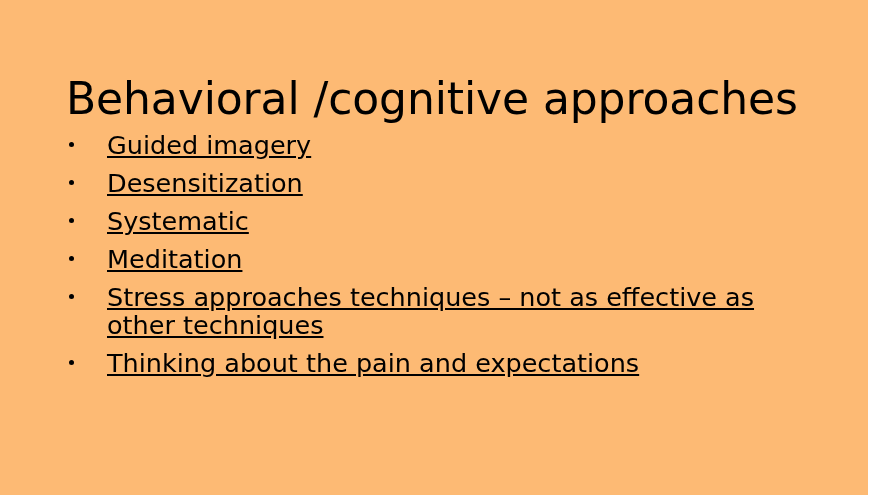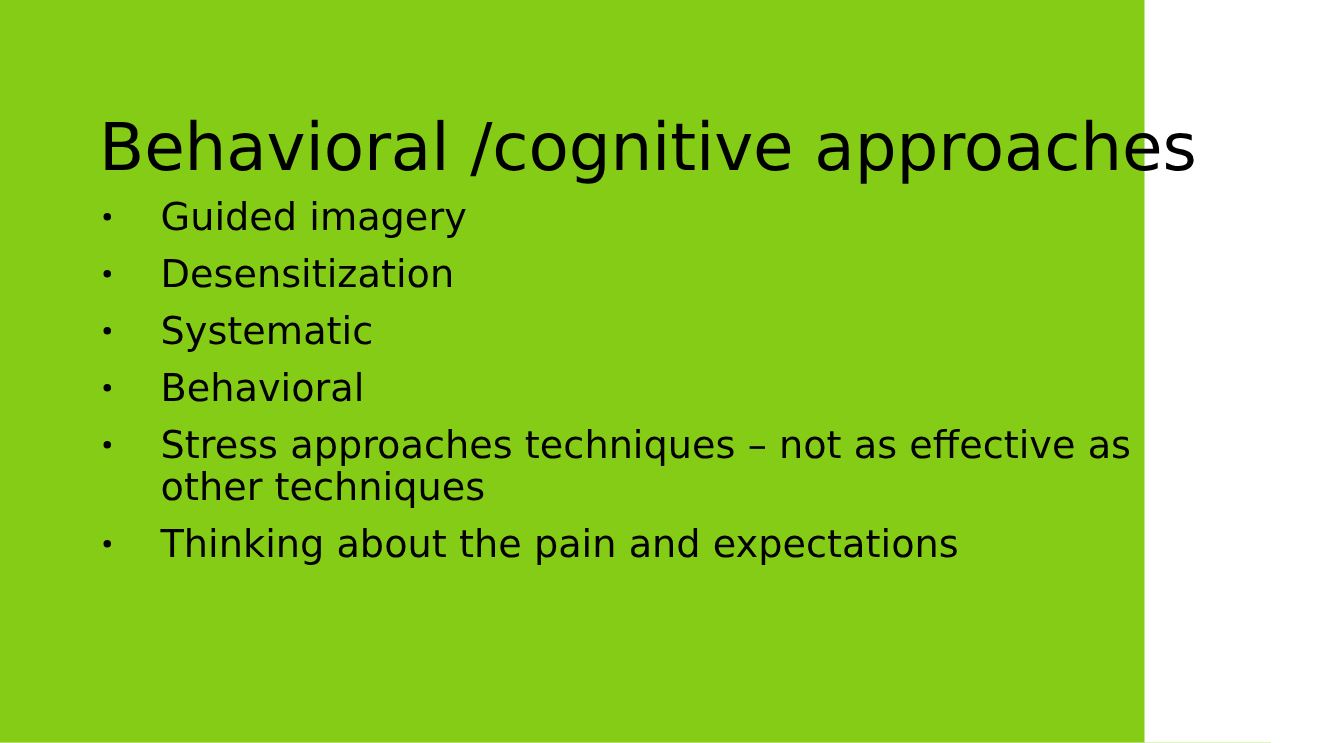--- a/index.html
+++ b/index.html
@@ -11,23 +11,23 @@
     width: 880px;
     height: 495px;
     overflow: hidden;
     font-family: "DejaVu Sans", sans-serif;
     color: #000000;
     -webkit-font-smoothing: antialiased;
   }
 
   #slide {
     position: relative;
-    width: 763px;
+    width: 868px;
     height: 495px;
-    background: #84cc16;
+    background: #fdba74;
     box-sizing: border-box;
   }
 
   
   #slide-title {
     position: absolute;
     left: 66px;
     top: 44px;
     width: 760px;
     font-size: 44px;
@@ -67,20 +67,21 @@
     left: 3px;
     top: 11px;
     width: 5px;
     height: 5px;
     border-radius: 50%;
     background: #000000;
   }
 
   .bullet-text {
     display: block;
+    text-decoration: underline;
   }
 </style>
 </head>
 <body>
 
 <div id="slide">
 
   <h1 id="slide-title">Behavioral /cognitive approaches</h1>
 
   <ul id="bullet-list">
@@ -95,21 +96,21 @@
       <span class="bullet-text">Desensitization</span>
     </li>
 
     <li class="bullet-item">
       <span class="bullet-marker"></span>
       <span class="bullet-text">Systematic</span>
     </li>
 
     <li class="bullet-item">
       <span class="bullet-marker"></span>
-      <span class="bullet-text">Behavioral</span>
+      <span class="bullet-text">Meditation</span>
     </li>
 
 
     <li class="bullet-item">
       <span class="bullet-marker"></span>
       <span class="bullet-text">Stress approaches techniques – not as effective as other techniques</span>
     </li>
 
     <li class="bullet-item">
       <span class="bullet-marker"></span>

